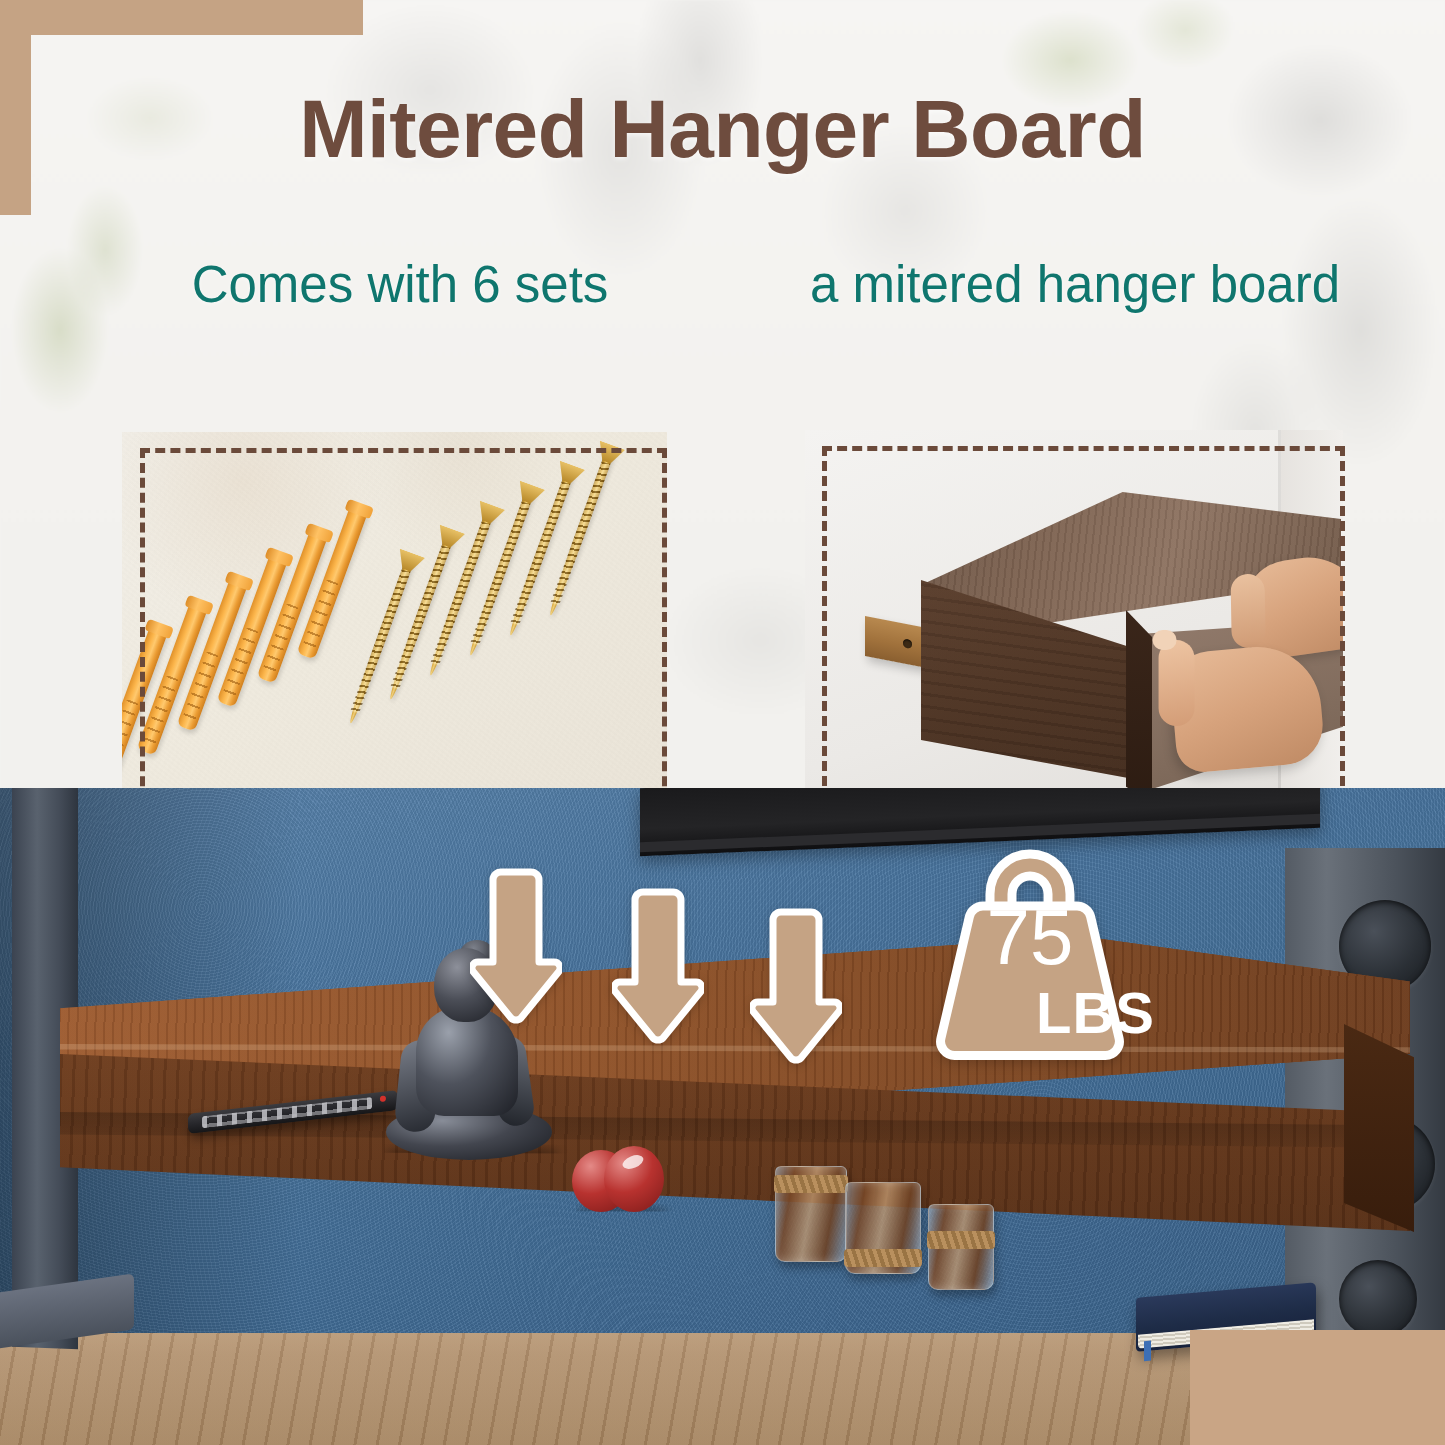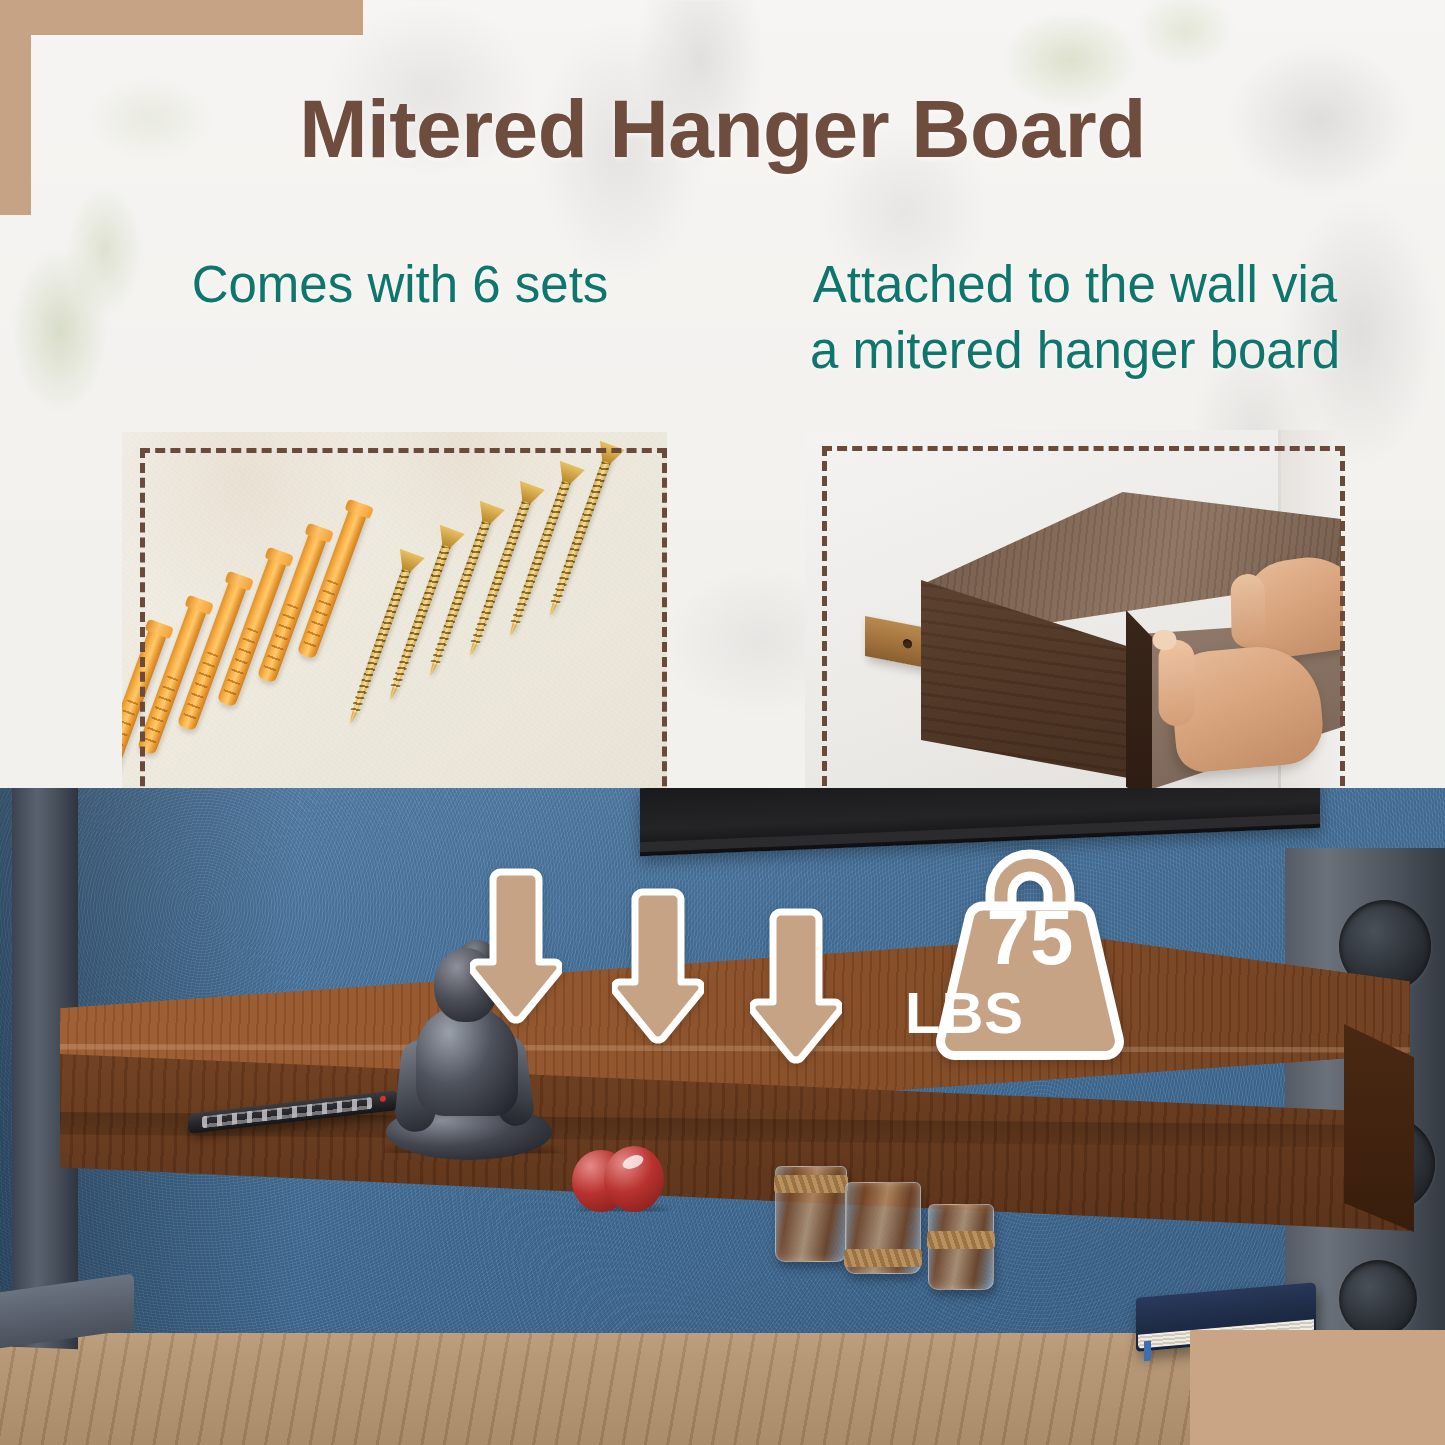--- a/index.html
+++ b/index.html
@@ -400,25 +400,25 @@
   .arrow { position:absolute; width:92px; height:160px; }
   .arrow svg { width:100%; height:100%; display:block; filter:drop-shadow(0 2px 4px rgba(0,0,0,.18)); }
   .arrow-1 { left:470px; top:866px; }
   .arrow-2 { left:612px; top:886px; }
   .arrow-3 { left:750px; top:906px; }
 
   .weight { position:absolute; left:905px; top:842px; width:250px; height:232px; }
   .weight svg { width:100%; height:100%; display:block; filter:drop-shadow(0 3px 6px rgba(0,0,0,.20)); }
   .weight .wnum {
     position:absolute; left:0; top:56px; width:250px; text-align:center;
-    font-size:78px; font-weight:bold; color:#ffffff; line-height:1;
+    font-size:78px; font-weight:normal; color:#ffffff; line-height:1;
     font-family:"Liberation Sans", sans-serif;
   }
   .weight .wunit {
-    position:absolute; left:0; top:142px; width:250px; text-align:left;
+    position:absolute; left:0; top:142px; width:250px; text-align:right;
     font-size:58px; font-weight:bold; color:#ffffff; line-height:1; letter-spacing:1px;
     font-family:"Liberation Sans", sans-serif;
   }
 </style>
 </head>
 <body>
 
 <div id="infographic">
 
   <div class="top-bg"></div>
@@ -428,21 +428,20 @@
     <div class="bar-v"></div>
   </div>
 
   <h1 class="title">Mitered Hanger Board</h1>
 
   <div class="caption caption-left">
     <span class="ln">Comes with 6 sets</span>
   </div>
 
   <div class="caption caption-right">
-    <span class="ln">Attached to the wall via</span>
     <span class="ln">a mitered hanger board</span>
   </div>
 
   <div class="panel panel-left">
     <div class="plaster"></div>
 
     <div class="anchor" style="left:28px;  top:196px; transform:rotate(20deg);"></div>
     <div class="anchor" style="left:68px;  top:172px; transform:rotate(20deg);"></div>
     <div class="anchor" style="left:108px; top:148px; transform:rotate(20deg);"></div>
     <div class="anchor" style="left:148px; top:124px; transform:rotate(20deg);"></div>

